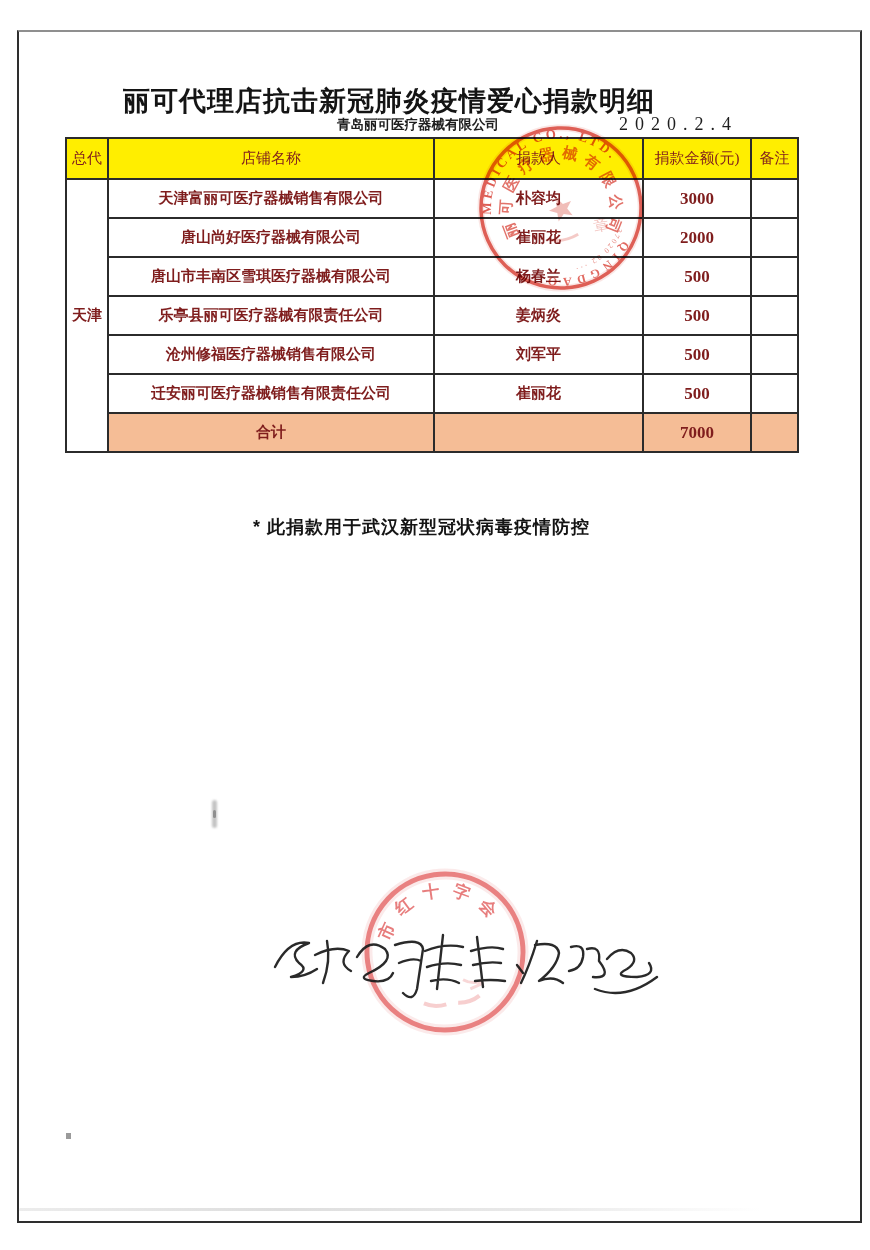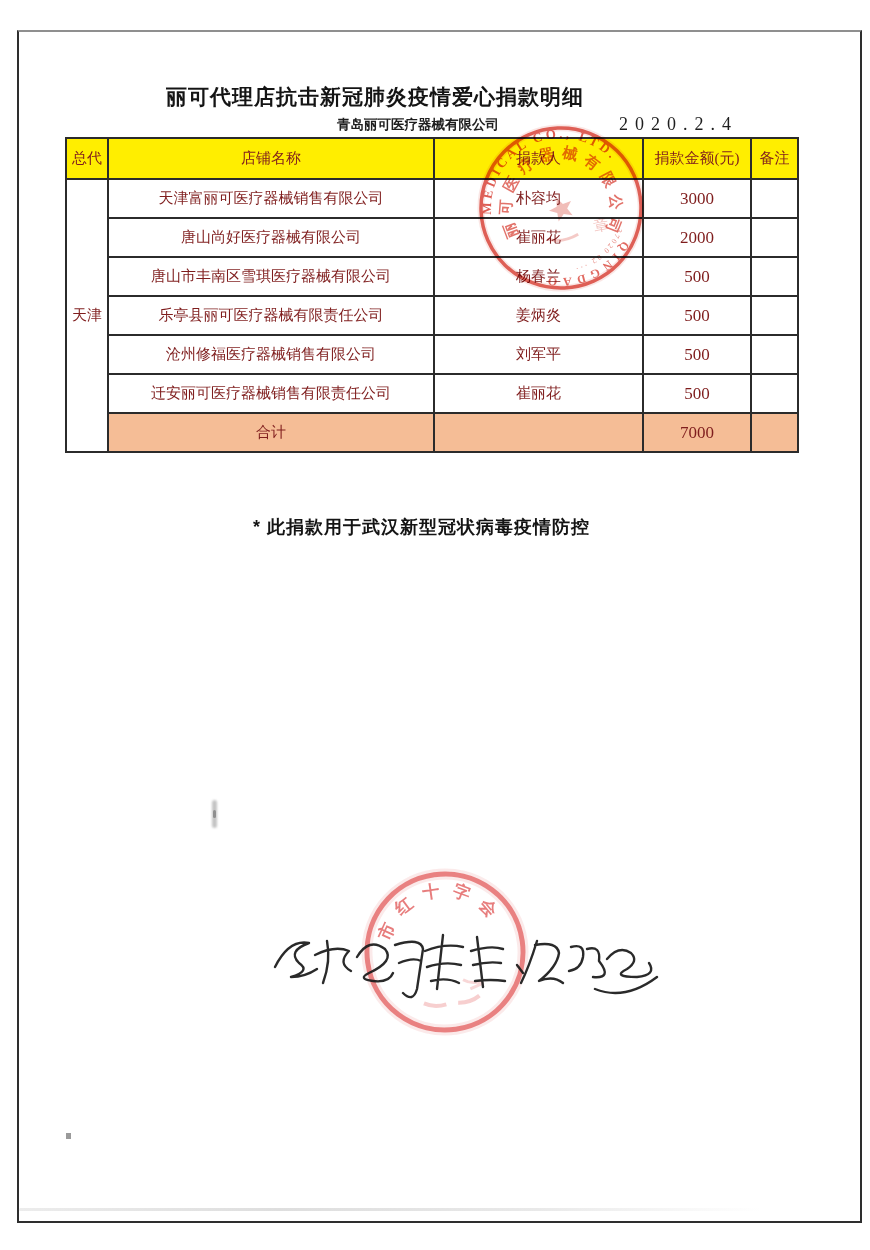--- a/index.html
+++ b/index.html
@@ -6,41 +6,41 @@
   body{
     width:870px;height:1250px;position:relative;background:#ffffff;
     font-family:"Liberation Sans",sans-serif;overflow:hidden;
   }
   .page{
     position:absolute;left:17px;top:30px;width:845px;height:1193px;
     box-sizing:border-box;background:#fff;
     border:2px solid #2e2e2e;border-top-color:#8f8f8f;
   }
   .title{
-    position:absolute;left:356px;top:51px;transform:translateX(-50%);
-    font-size:21px;font-weight:bold;letter-spacing:1px;color:#141414;white-space:nowrap;
+    position:absolute;left:370px;top:51px;transform:translateX(-50%);
+    font-size:27px;font-weight:bold;letter-spacing:1px;color:#141414;white-space:nowrap;
   }
   .subhead-company{
     position:absolute;left:318px;top:84px;font-size:13.5px;font-weight:bold;color:#1e1e1e;white-space:nowrap;
   }
   .subhead-date{
     position:absolute;left:600px;top:82px;font-size:18px;letter-spacing:7px;color:#1e1e1e;
     font-family:"Liberation Serif",serif;white-space:nowrap;
   }
   table.donation{
     position:absolute;left:46px;top:105px;width:732px;
     border-collapse:collapse;table-layout:fixed;color:#7f1d1d;
     font-family:"Liberation Serif",serif;font-size:15px;
   }
   table.donation td{
     border:2px solid #2b2b2b;text-align:center;vertical-align:middle;padding:0;
     overflow:hidden;white-space:nowrap;
   }
   tr.hdr td{background:#ffee00;height:39px;}
-  tr.row td{height:37px;background:#ffffff;}
+  tr.row td{height:37px;background:#ffffff;font-weight:bold;}
   td.amount{font-size:17px;}
   tr.total-row td.t{background:#f5bd96;}
   td.region-cell{background:#ffffff;}
   .footnote{
     position:absolute;left:234px;top:463px;font-size:18px;font-weight:bold;
     letter-spacing:1px;color:#141414;white-space:nowrap;margin-top:20px;
   }
   .company-seal{position:absolute;left:447px;top:81px;mix-blend-mode:multiply;opacity:.88;}
   .redcross-seal{position:absolute;left:336px;top:830px;mix-blend-mode:multiply;opacity:.92;}
   .handwriting{position:absolute;left:246px;top:893px;}

